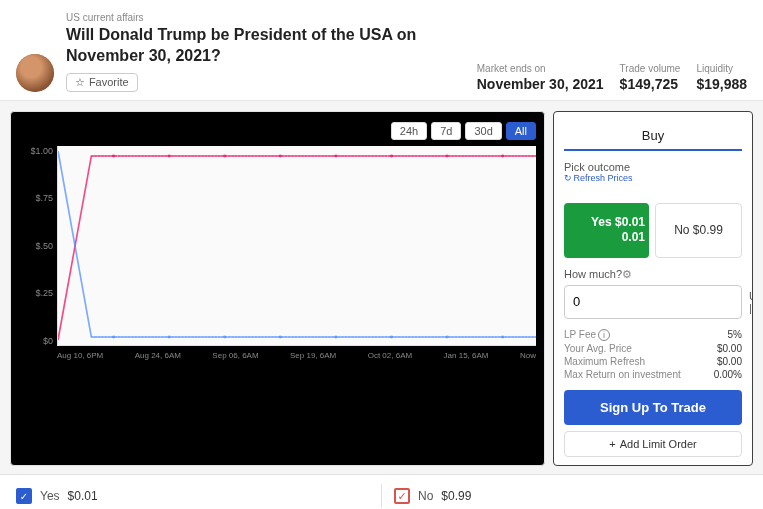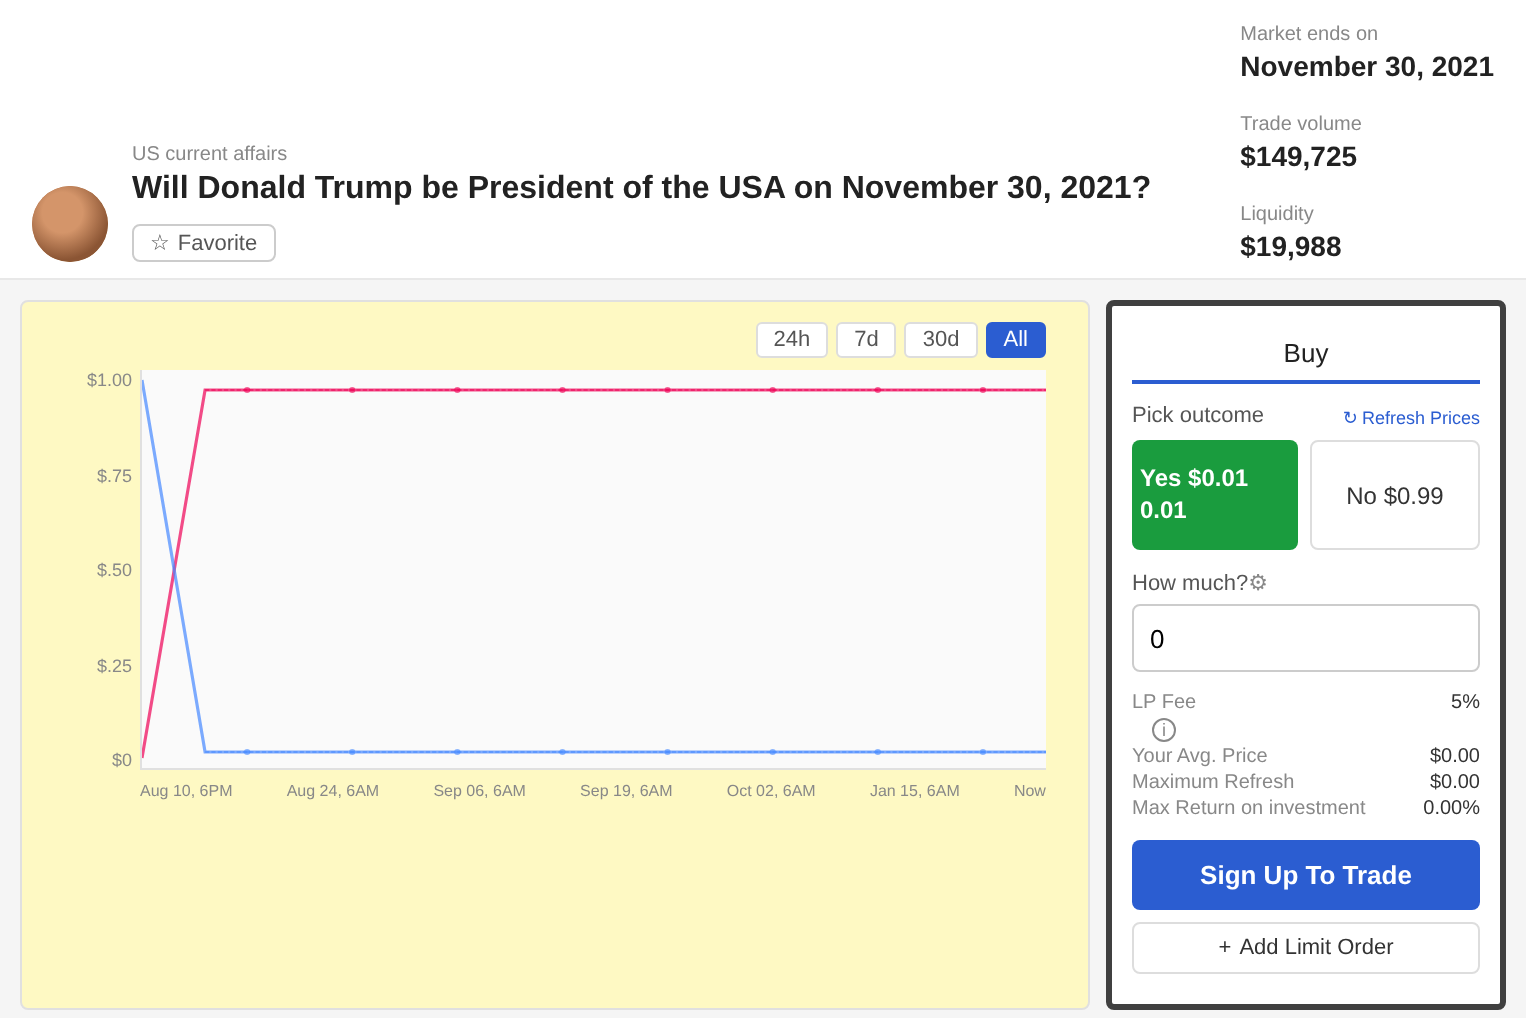--- a/index.html
+++ b/index.html
@@ -56,21 +56,20 @@
       border: 1px solid #ccc;
       border-radius: 4px;
       padding: 2px 8px;
       background: #fff;
       cursor: pointer;
     }
     .header-stats {
       display: flex;
       gap: 16px;
       flex-shrink: 0;
-      flex-direction: column;
     }
     .stat-box {
       text-align: left;
     }
     .stat-label {
       font-size: 10px;
       color: #888;
       margin-bottom: 2px;
     }
     .stat-value {
@@ -79,25 +78,25 @@
       color: #222;
     }
     .main-content {
       display: flex;
       height: calc(509px - 100px - 44px);
       background: #f5f5f5;
       gap: 0;
       padding: 10px 10px 0 10px;
     }
     .chart-panel {
-      background: #fef9c3;
+      background: #000000;
       border: 1px solid #e0e0e0;
       border-radius: 4px;
       flex: 1;
-      padding: 10px 21px;
+      padding: 10px 8px;
       margin-right: 8px;
       position: relative;
       overflow: hidden;
     }
     .chart-controls {
       display: flex;
       justify-content: flex-end;
       gap: 4px;
       margin-bottom: 6px;
     }
@@ -160,21 +159,21 @@
       display: flex;
       justify-content: space-between;
       align-items: center;
     }
     .x-label {
       font-size: 8px;
       color: #888;
     }
     .trade-panel {
       background: #fff;
-      border: 3px solid #404040;
+      border: 1px solid #404040;
       border-radius: 4px;
       width: 200px;
       padding: 10px;
       flex-shrink: 0;
       overflow: hidden;
     }
     .trade-tabs {
       display: flex;
       border-bottom: 1px solid #e0e0e0;
       margin-bottom: 10px;
@@ -189,24 +188,25 @@
       color: #888;
     }
     .trade-tab.active {
       color: #222;
       border-bottom: 2px solid #2b5dd1;
       margin-bottom: -1px;
     }
     .section-label {
       font-size: 11px;
       color: #555;
-      margin-bottom: 6px;
+      margin-bottom: 20px;
       display: flex;
       justify-content: space-between;
-      align-items: flex-end;
+      align-items: flex-start;
+      flex-direction: column;
     }
     .refresh-btn {
       font-size: 9px;
       color: #2b5dd1;
       cursor: pointer;
       display: flex;
       align-items: center;
       gap: 2px;
     }
     .outcome-buttons {
@@ -217,21 +217,21 @@
     .outcome-yes {
       flex: 1;
       background: #1a9c3e;
       color: #fff;
       border: none;
       border-radius: 4px;
       padding: 12px 4px;
       font-size: 12px;
       font-weight: 600;
       cursor: pointer;
-      text-align: left;
+      text-align: right;
       line-height: 1.3;
     }
     .outcome-no {
       flex: 1;
       background: #fff;
       color: #333;
       border: 1px solid #ddd;
       border-radius: 4px;
       padding: 6px 4px;
       font-size: 12px;
@@ -270,21 +270,21 @@
     .fee-section {
       font-size: 10px;
       color: #888;
       margin-bottom: 10px;
     }
     .fee-row {
       display: flex;
       justify-content: space-between;
       margin-bottom: 2px;
     }
-    .fee-row .label { color: #888; display: flex; align-items: center; gap: 2px; flex-direction: column; }
+    .fee-row .label { color: #888; display: flex; align-items: center; gap: 2px; }
     .fee-row .value { color: #333; font-weight: 500; }
     .signup-btn {
       width: 100%;
       background: #2b5dd1;
       color: #fff;
       border: none;
       border-radius: 4px;
       padding: 10px;
       font-size: 13px;
       font-weight: 600;

